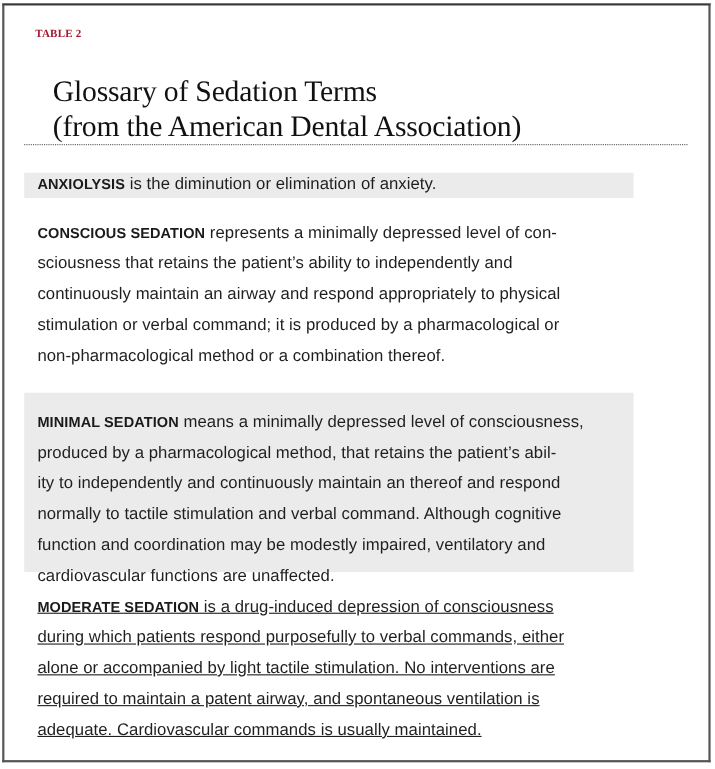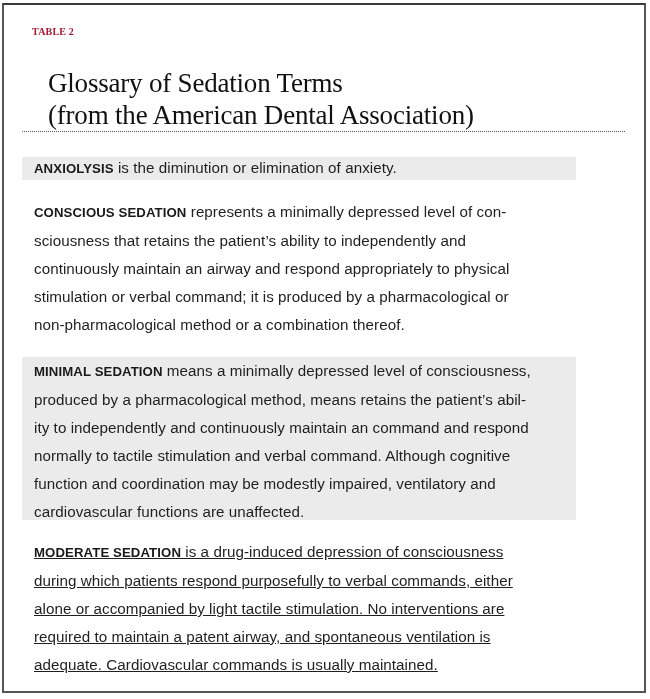--- a/index.html
+++ b/index.html
@@ -85,21 +85,21 @@
       top: 157px;
       height: 23px;
       line-height: 22px;
     }
     #entry-conscious {
       top: 198px;
     }
     #entry-minimal {
       top: 357px;
       height: 163px;
-      padding-top: 0;
+      padding-top: 13px;
     }
     #entry-moderate {
       top: 538px;
       text-decoration: underline;
     }
   </style>
 </head>
 <body>
 
 <div class="frame"></div>
@@ -120,22 +120,22 @@
 <div class="entry" id="entry-conscious">
   <span class="line"><span class="term">CONSCIOUS SEDATION</span><span> represents a minimally depressed level of con-</span></span>
   <span class="line">sciousness that retains the patient’s ability to independently and</span>
   <span class="line">continuously maintain an airway and respond appropriately to physical</span>
   <span class="line">stimulation or verbal command; it is produced by a pharmacological or</span>
   <span class="line">non-pharmacological method or a combination thereof.</span>
 </div>
 
 <div class="entry shaded" id="entry-minimal">
   <span class="line"><span class="term">MINIMAL SEDATION</span><span> means a minimally depressed level of consciousness,</span></span>
-  <span class="line">produced by a pharmacological method, means retains the patient’s abil-</span>
-  <span class="line">ity to independently and continuously maintain an command and respond</span>
+  <span class="line">produced by a pharmacological method, that retains the patient’s abil-</span>
+  <span class="line">ity to independently and continuously maintain an thereof and respond</span>
   <span class="line">normally to tactile stimulation and verbal command. Although cognitive</span>
   <span class="line">function and coordination may be modestly impaired, ventilatory and</span>
   <span class="line">cardiovascular functions are unaffected.</span>
 </div>
 
 <div class="entry" id="entry-moderate">
   <span class="line"><span class="term">MODERATE SEDATION</span><span> is a drug-induced depression of consciousness</span></span>
   <span class="line">during which patients respond purposefully to verbal commands, either</span>
   <span class="line">alone or accompanied by light tactile stimulation. No interventions are</span>
   <span class="line">required to maintain a patent airway, and spontaneous ventilation is</span>

